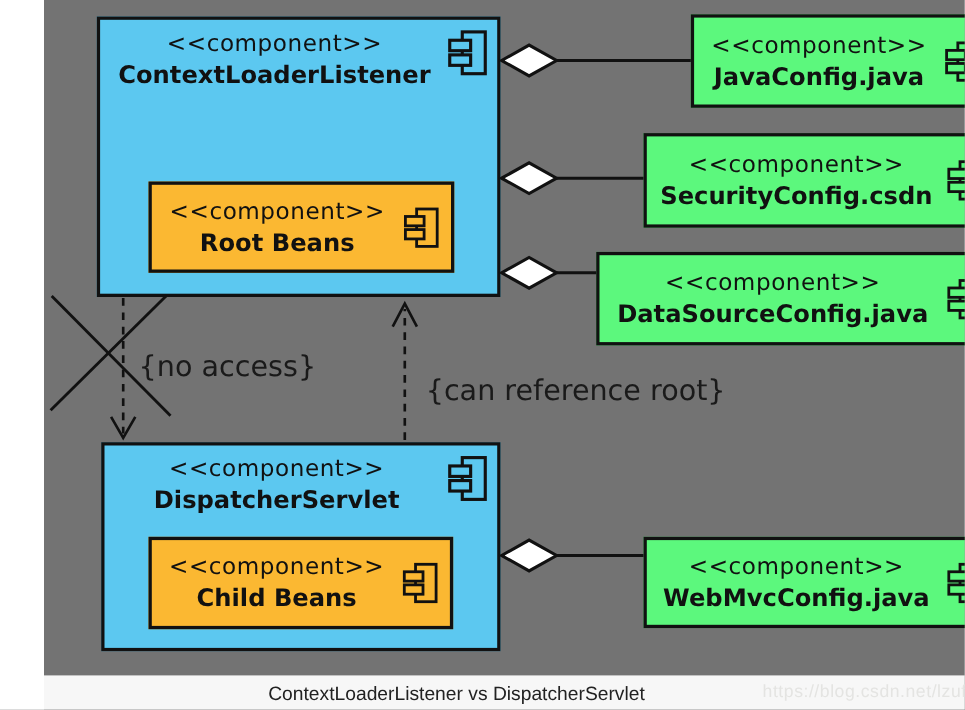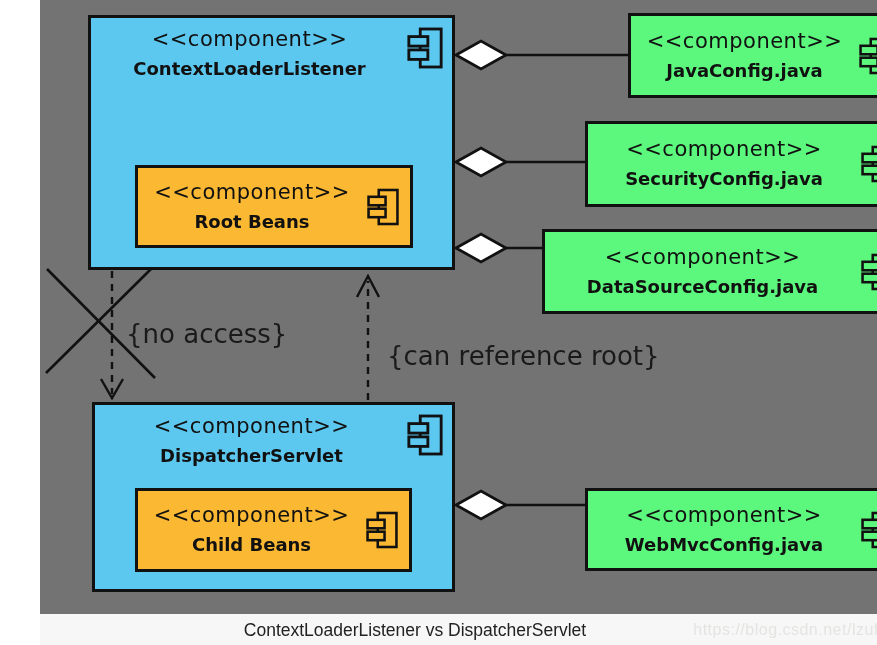--- a/index.html
+++ b/index.html
@@ -24,21 +24,21 @@
   .box.orange { background: var(--beans, #FBB832);     --fill: var(--beans, #FBB832); }
 
   .titles {
     width: 100%;
     box-sizing: border-box;
     text-align: center;
     padding-right: 44px;
     color: #111;
   }
   .stereotype { font-size: 21px; line-height: 29px; letter-spacing: 0.5px; }
-  .comp-name  { font-size: 18px; line-height: 29px; font-weight: bold; }
+  .comp-name  { font-size: 22px; line-height: 29px; font-weight: bold; }
 
   .big-titles { padding-top: 7px; }
 
   .centerbox {
     display: flex;
     align-items: center;
     justify-content: center;
   }
 
   
@@ -167,21 +167,21 @@
     <svg class="comp-icon mr" width="34" height="40" viewBox="0 0 40 46">
       <rect x="15" y="3" width="22" height="40"></rect>
       <rect class="tab" x="3" y="11" width="20" height="10"></rect>
       <rect class="tab" x="3" y="25" width="20" height="10"></rect>
     </svg>
   </div>
 
   <div class="box green centerbox" id="securityConfig">
     <div class="titles">
       <div class="stereotype">&lt;&lt;component&gt;&gt;</div>
-      <div class="comp-name">SecurityConfig.java</div>
+      <div class="comp-name">SecurityConfig.csdn</div>
     </div>
     <svg class="comp-icon mr" width="34" height="40" viewBox="0 0 40 46">
       <rect x="15" y="3" width="22" height="40"></rect>
       <rect class="tab" x="3" y="11" width="20" height="10"></rect>
       <rect class="tab" x="3" y="25" width="20" height="10"></rect>
     </svg>
   </div>
 
   <div class="box green centerbox" id="dataSourceConfig">
     <div class="titles">

